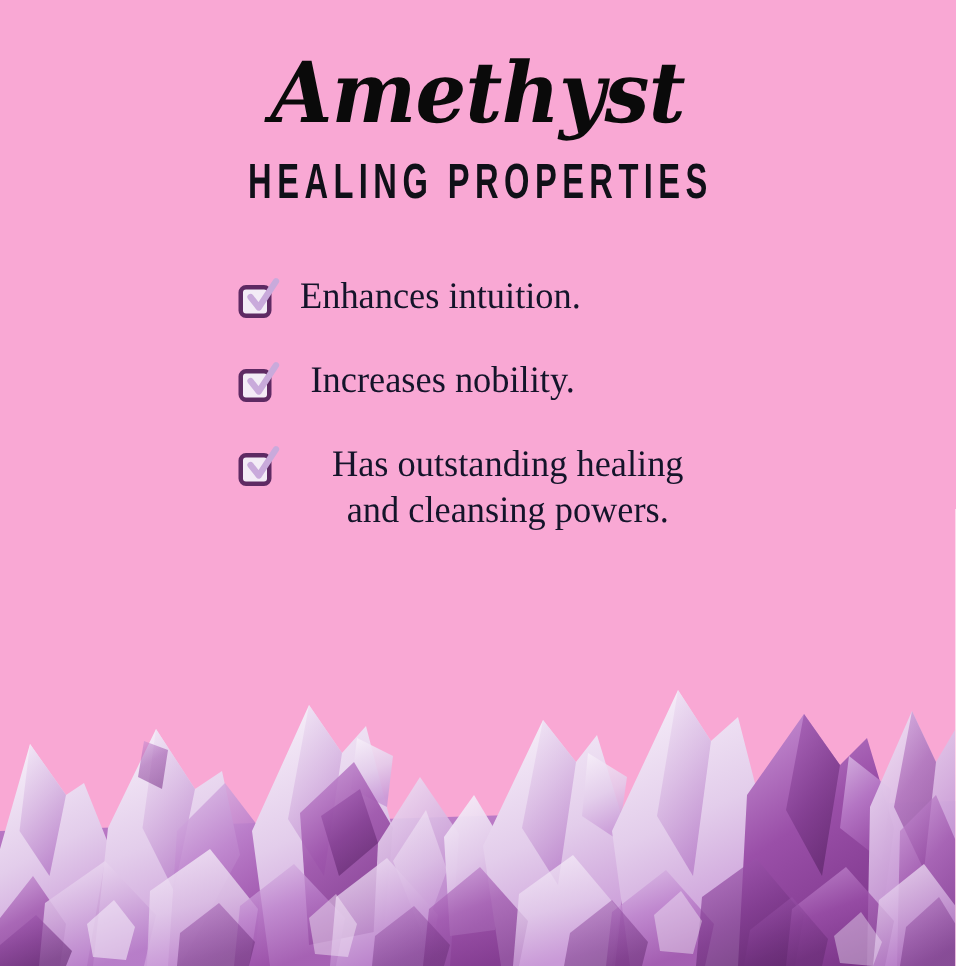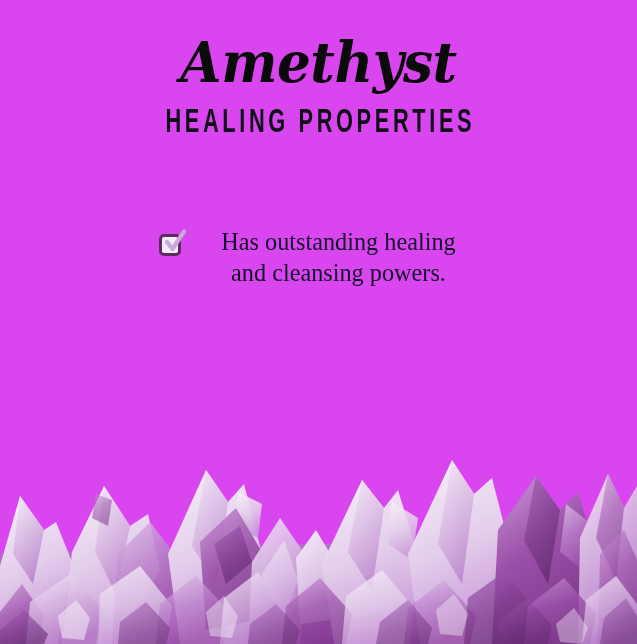--- a/index.html
+++ b/index.html
@@ -12,21 +12,21 @@
     height: 644px;
     overflow: hidden;
     font-family: "Liberation Serif", serif;
     position: relative;
   }
 
   .poster {
     position: relative;
     width: 637px;
     height: 644px;
-    background: #d946ef;
+    background: #f9a8d4;
     overflow: hidden;
   }
 
   
   .heading {
     position: absolute;
     top: 0;
     left: 0;
     width: 637px;
     text-align: center;
@@ -69,21 +69,21 @@
     list-style: none;
   }
 
   .list-item {
     position: relative;
     display: block;
     margin: 0;
     padding: 0;
     height: 56px;
   }
-  .list-item.two-line { height: 74px; margin-top: 44px; }
+  .list-item.two-line { height: 74px; }
 
   .checkbox {
     position: absolute;
     left: 159px;
     top: 8px;
     width: 22px;
     height: 22px;
     border: 3px solid #5e2a63;
     border-radius: 5px;
     background: #f3ecf6;
@@ -133,21 +133,41 @@
 
 <div class="poster">
 
   <div class="heading">
     <div class="title">Amethyst</div>
     <div class="subtitle">HEALING PROPERTIES</div>
   </div>
 
   <ul class="list">
 
-
+    <li class="list-item">
+      <span class="checkbox">
+        <span class="tick">
+          <svg width="22" height="24" viewBox="0 0 22 24">
+            <path d="M3 12 L8.5 19 L20 1.5" fill="none" stroke="#c9aadb" stroke-width="4.2" stroke-linecap="round" stroke-linejoin="round"></path>
+          </svg>
+        </span>
+      </span>
+      <span class="item-text">Enhances intuition.</span>
+    </li>
+
+    <li class="list-item indent">
+      <span class="checkbox">
+        <span class="tick">
+          <svg width="22" height="24" viewBox="0 0 22 24">
+            <path d="M3 12 L8.5 19 L20 1.5" fill="none" stroke="#c9aadb" stroke-width="4.2" stroke-linecap="round" stroke-linejoin="round"></path>
+          </svg>
+        </span>
+      </span>
+      <span class="item-text">Increases nobility.</span>
+    </li>
 
 
     <li class="list-item two-line">
       <span class="checkbox">
         <span class="tick">
           <svg width="22" height="24" viewBox="0 0 22 24">
             <path d="M3 12 L8.5 19 L20 1.5" fill="none" stroke="#c9aadb" stroke-width="4.2" stroke-linecap="round" stroke-linejoin="round"></path>
           </svg>
         </span>
       </span>

